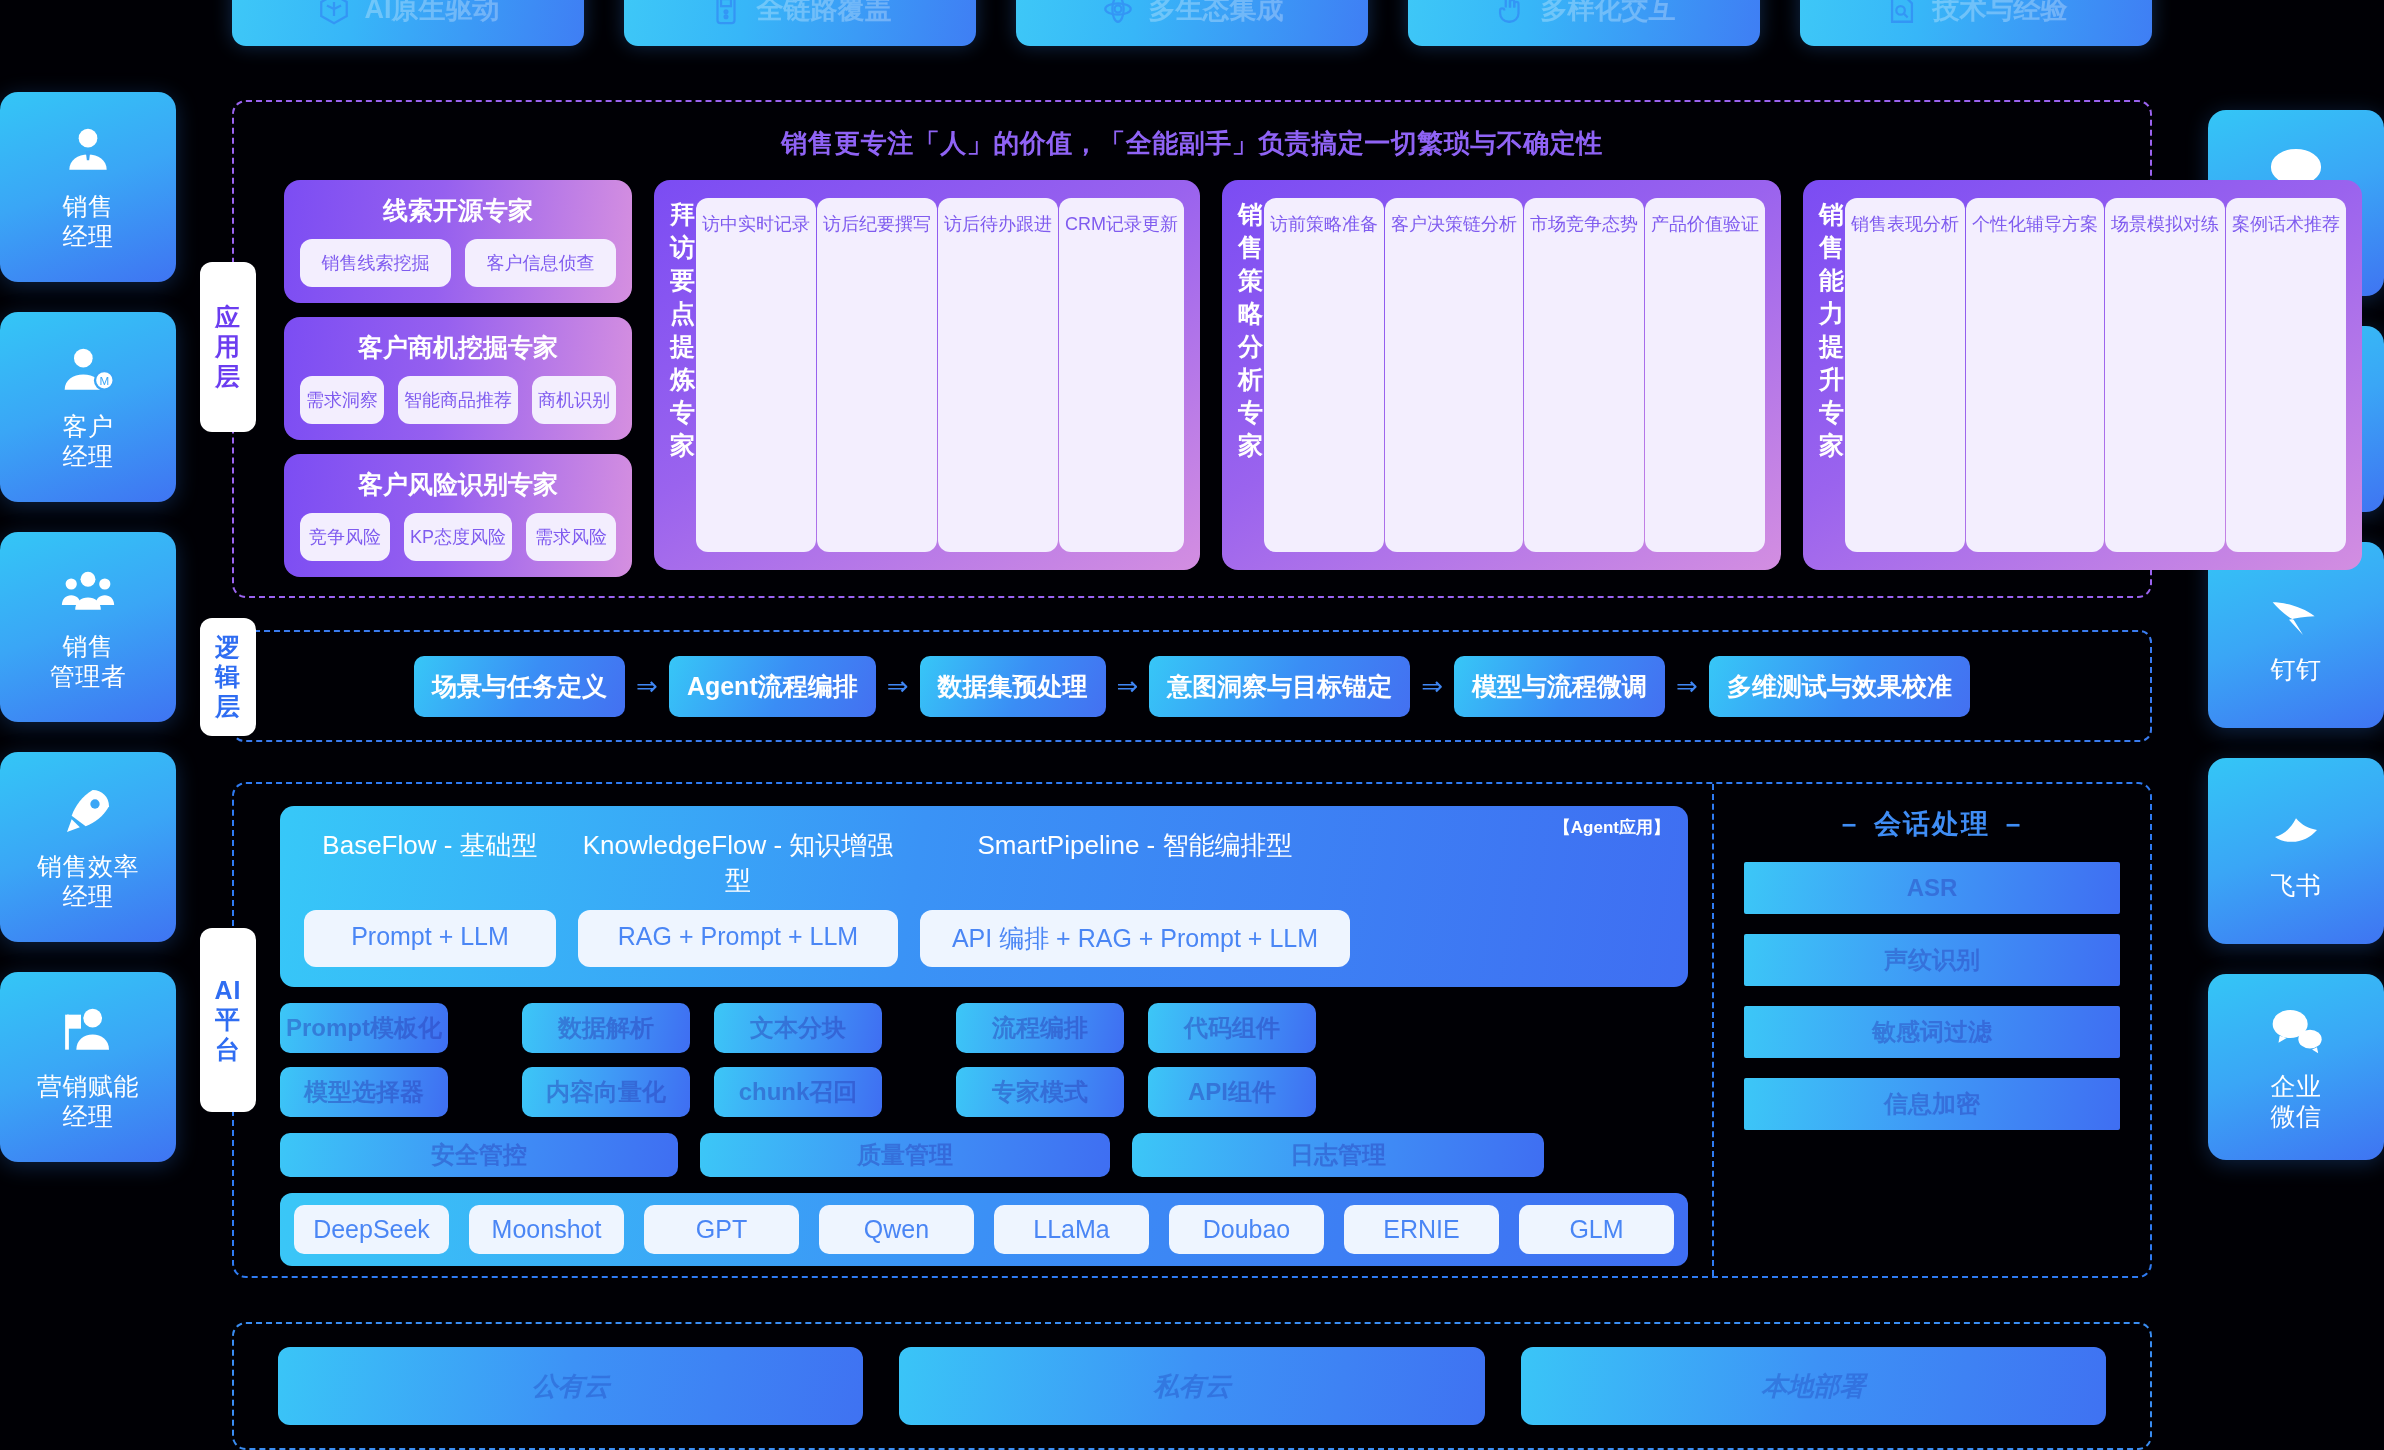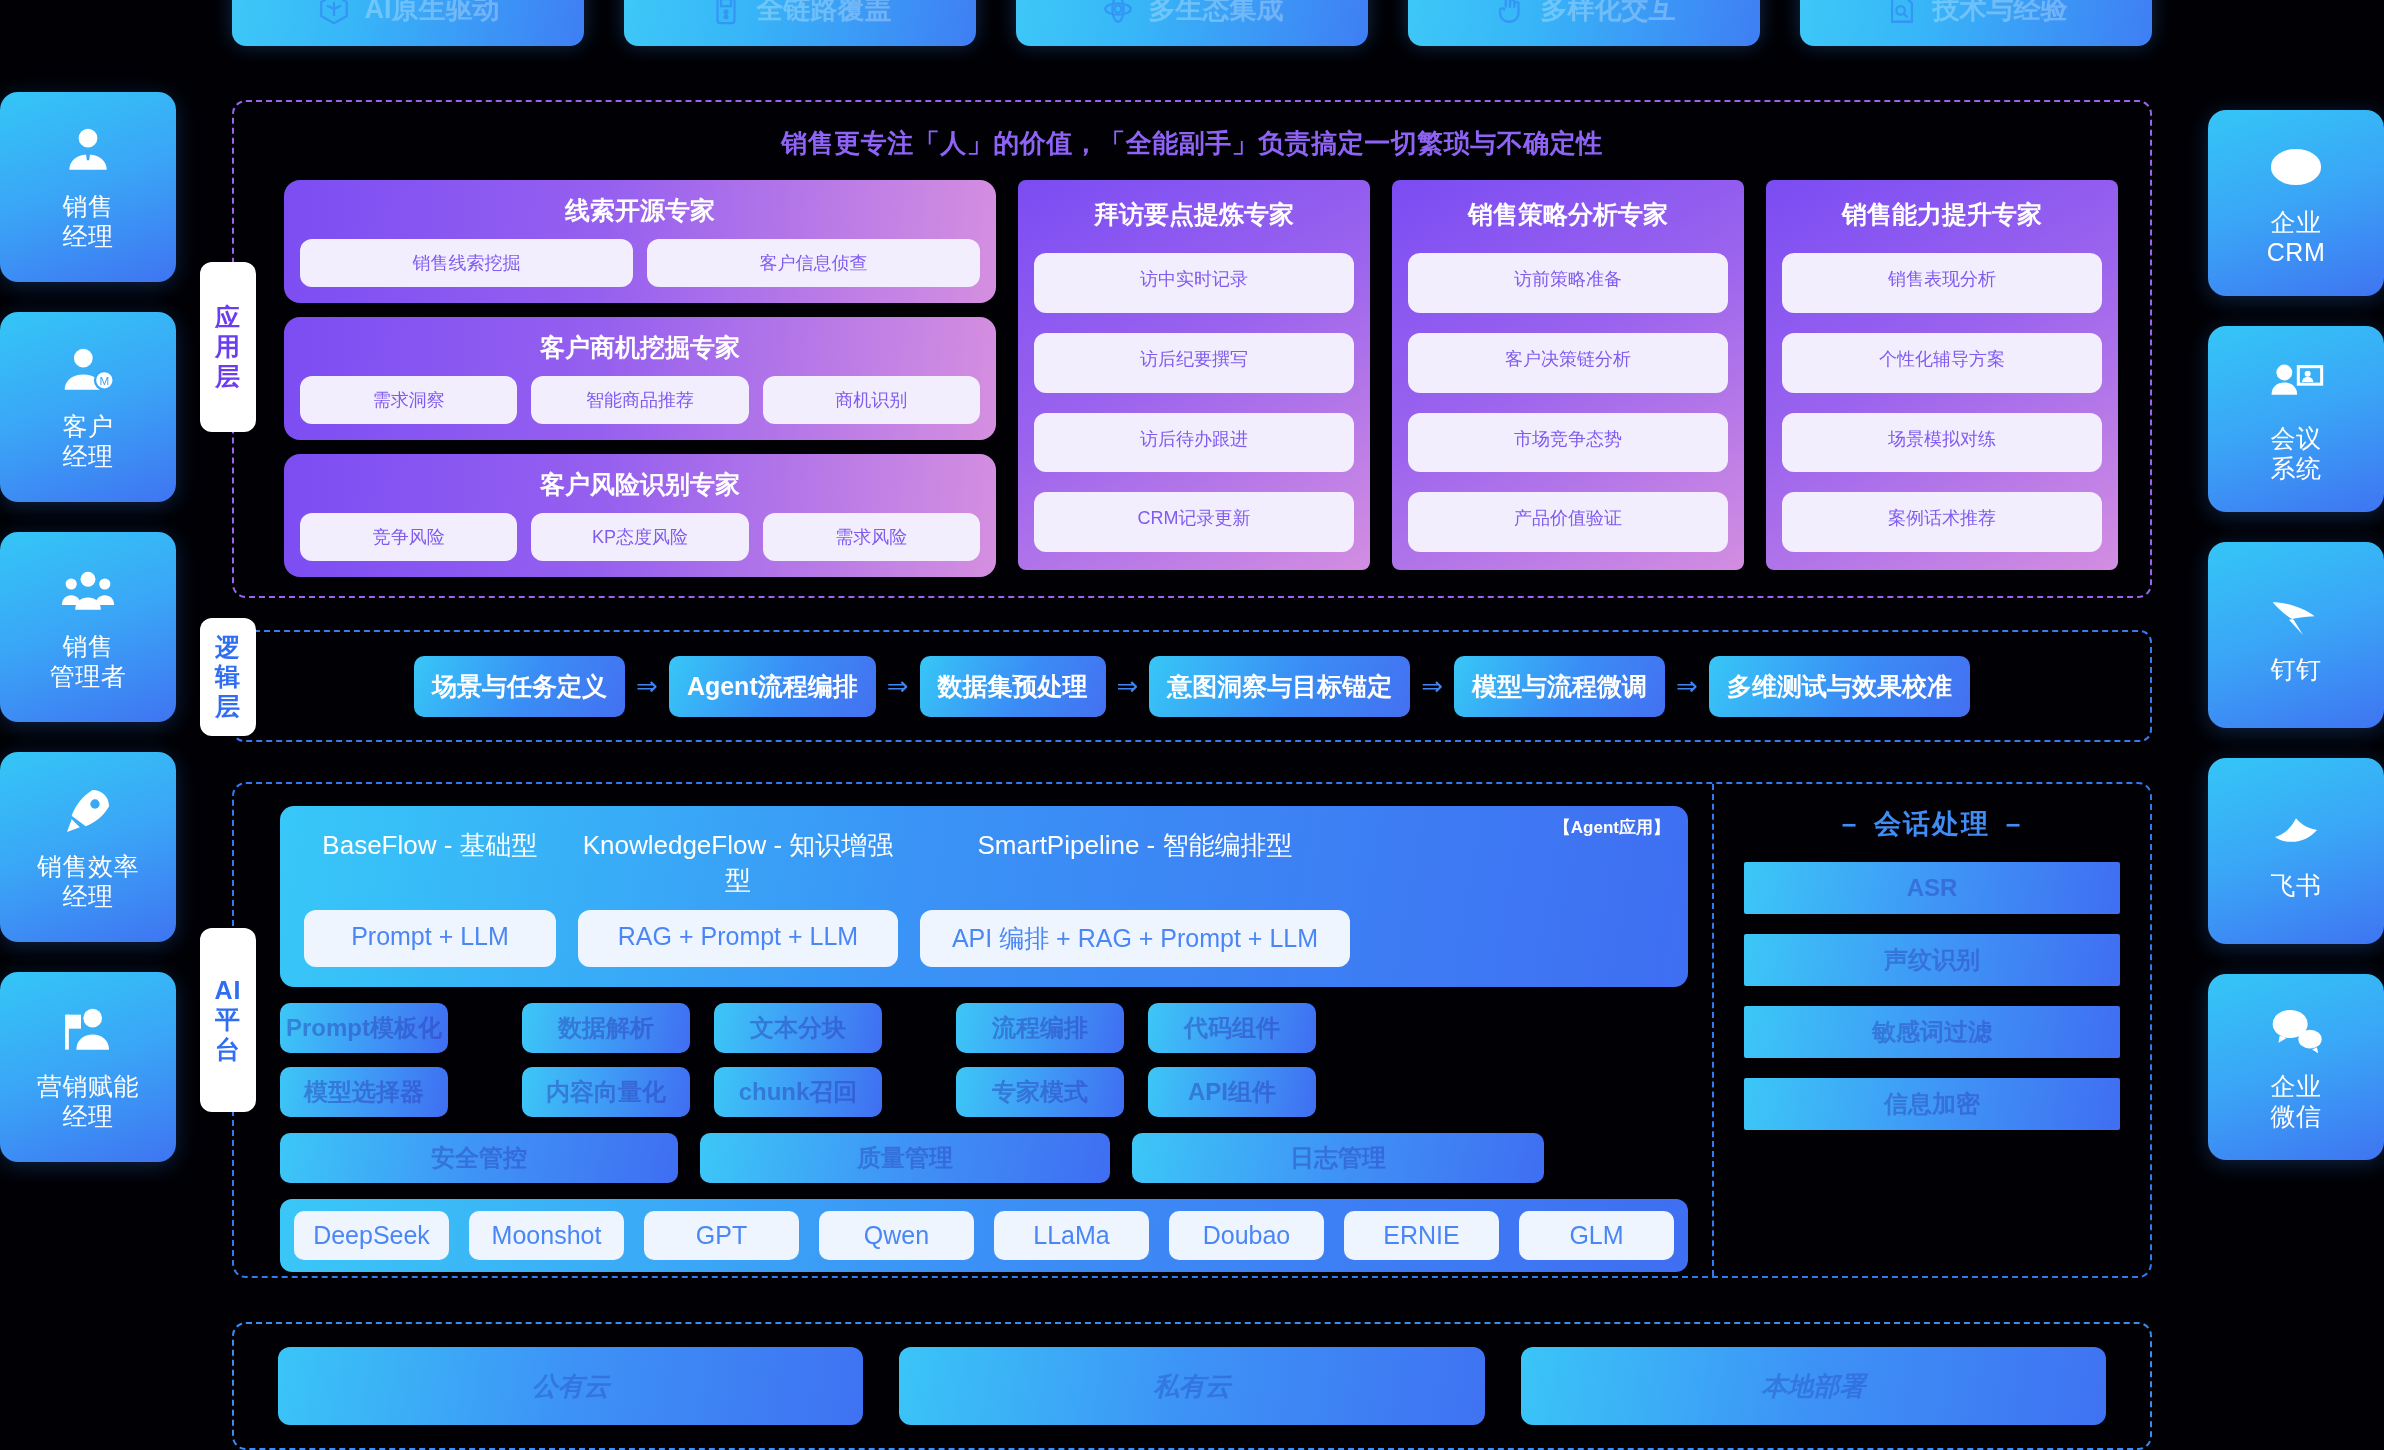--- a/index.html
+++ b/index.html
@@ -79,23 +79,23 @@
   }
   .expert-wide .eh { color: #fff; font-size: 25px; font-weight: 700; text-align: center; }
   .chip-row { display: flex; gap: 14px; }
   .chip {
     flex: 1; background: #f3eefe; color: #7f5bef;
     border-radius: 12px; text-align: center;
     font-size: 18px; padding: 12px 6px; font-weight: 400;
     white-space: nowrap;
   }
   .expert-tall {
-    flex: 1; border-radius: 8px; padding: 18px 16px 18px;
+    flex: 1; border-radius: 16px; padding: 18px 16px 18px;
     background: linear-gradient(150deg, #7b4cf3 0%, #9a63ee 45%, #d38ee1 100%);
-    display: flex; flex-direction: column; gap: 20px;
+    display: flex; flex-direction: row; gap: 1px;
   }
   .expert-tall .eh { color:#fff; font-size: 25px; font-weight: 700; text-align:center; margin-bottom: 2px; }
   .expert-tall .chip { padding: 14px 6px; }
 
   
   .logic-panel {
     position: absolute; left: 232px; top: 630px; width: 1920px; height: 112px;
     border: 2px dashed #3a7cf0; border-radius: 12px;
     display: flex; align-items: center; justify-content: center; gap: 0px;
   }
@@ -139,21 +139,21 @@
   .cap {
     border-radius: 10px; height: 50px;
     display: flex; align-items: center; justify-content: center;
     font-size: 24px; color: rgba(40,60,180,.45); font-weight: 600;
     background: linear-gradient(100deg, #3cc7f7 0%, #3f9bf6 50%, #3f6ef2 100%);
   }
   .cap.w1 { width: 168px; } .cap.sp { margin-left: 24px; } .cap.gap-big { margin-left: 74px; }
 
   .mgmt-row { display: flex; gap: 22px; }
   .mgmt {
-    height: 50px; border-radius: 10px;
+    height: 44px; border-radius: 10px;
     display: flex; align-items: center; justify-content: center;
     font-size: 24px; font-weight: 700; color: rgba(40,60,180,.42);
     background: linear-gradient(100deg, #3cc7f7 0%, #3f93f6 50%, #3f6ef2 100%);
   }
   .m1 { width: 398px; } .m2 { width: 410px; } .m3 { width: 412px; }
 
   .models-box {
     border-radius: 12px; padding: 12px 14px;
     background: linear-gradient(100deg, #3ac7f7 0%, #3b90f6 50%, #3f6ef2 100%);
     display: flex; gap: 20px;

